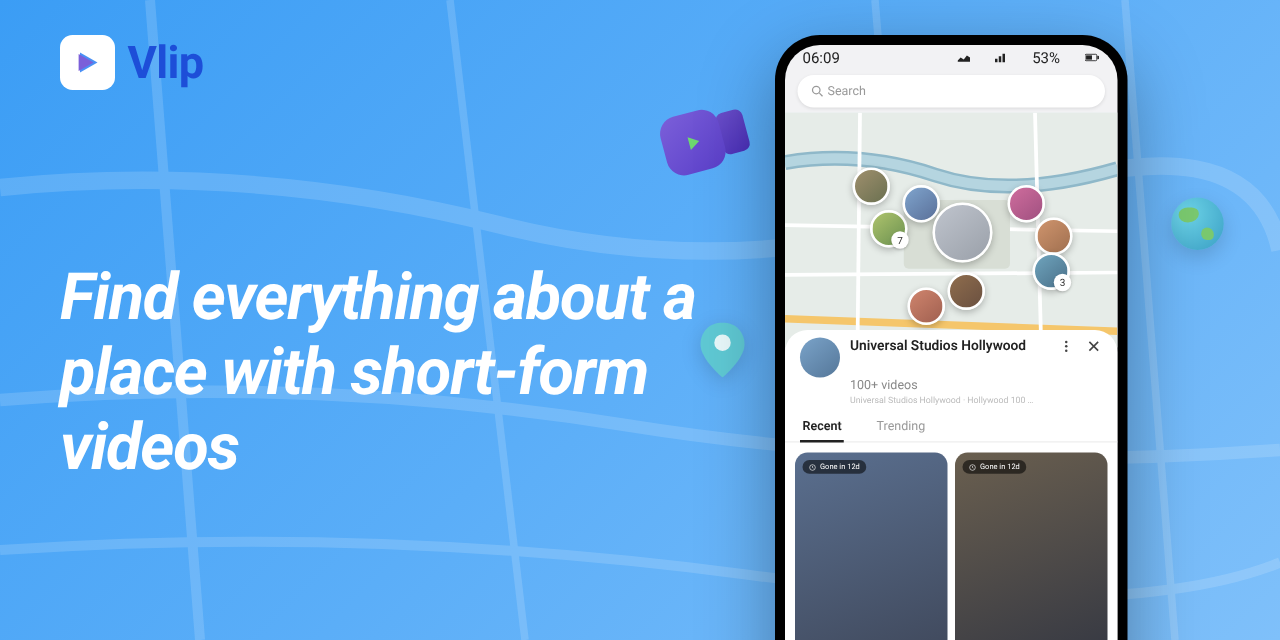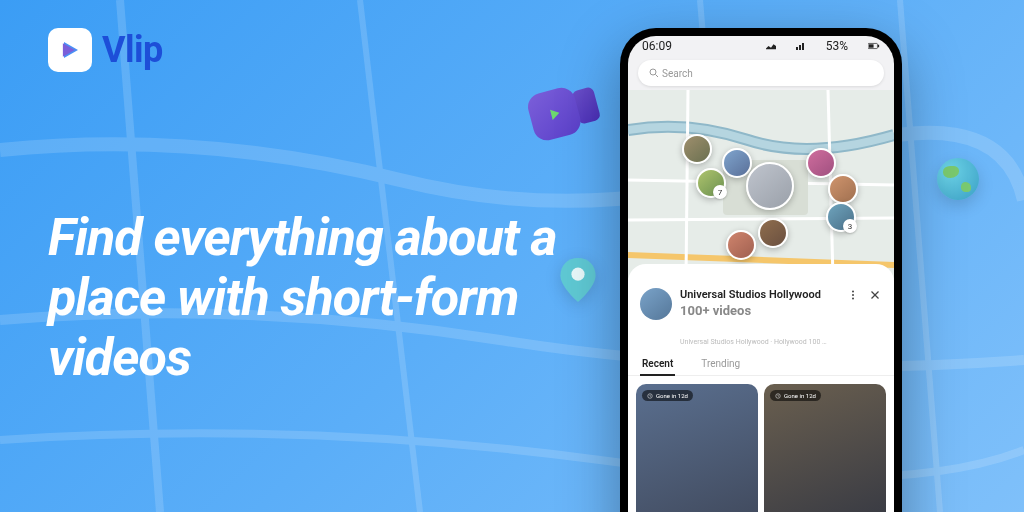--- a/index.html
+++ b/index.html
@@ -201,37 +201,37 @@
   flex: 1;
   background: #fff;
   border-radius: 18px 18px 0 0;
   margin-top: -14px;
   position: relative;
   z-index: 2;
   display: flex;
   flex-direction: column;
 }
 .sheet-header {
-  padding: 24px 12px 6px;
+  padding: 6px 12px 6px;
   display: flex;
   align-items: flex-start;
   gap: 8px;
   justify-content: center;
 }
 .sheet-avatar {
   width: 32px;
   height: 32px;
   border-radius: 50%;
   background: linear-gradient(140deg,#7aa3c9,#557799);
   flex: none;
 }
 .sheet-title-block { flex: 1; min-width: 0; }
 .sheet-title { font-size: 11px; font-weight: 600; color: #222; line-height: 1.2; }
-.sheet-sub { font-size: 13px; color: #888; margin-top: 2px; font-weight: bold; }
-.sheet-meta { font-size: 7px; color: #bbb; margin-top: 20px; white-space: nowrap; overflow: hidden; text-overflow: ellipsis; }
+.sheet-sub { font-size: 10px; color: #888; margin-top: 20px; }
+.sheet-meta { font-size: 7px; color: #bbb; margin-top: 2px; white-space: nowrap; overflow: hidden; text-overflow: ellipsis; }
 .sheet-actions { display: flex; gap: 8px; align-items: center; }
 .icon-btn { width: 14px; height: 14px; display: flex; align-items: center; justify-content: center; color: #444; cursor: pointer; }
 .tabs {
   display: flex;
   padding: 0 12px;
   gap: 24px;
   border-bottom: 1px solid #eee;
 }
 .tab {
   font-size: 10px;

